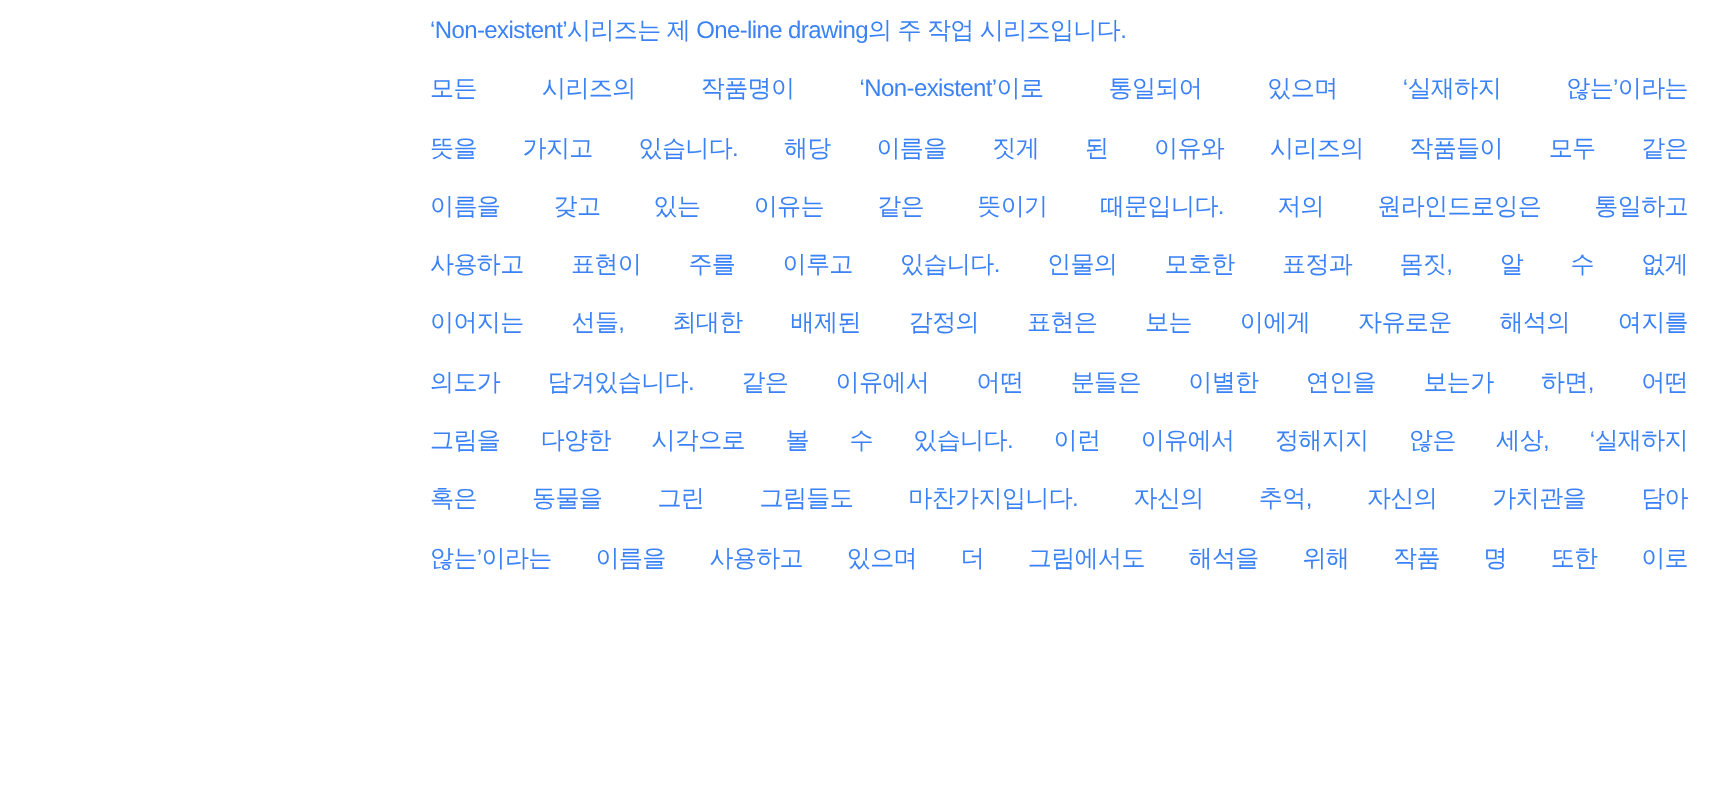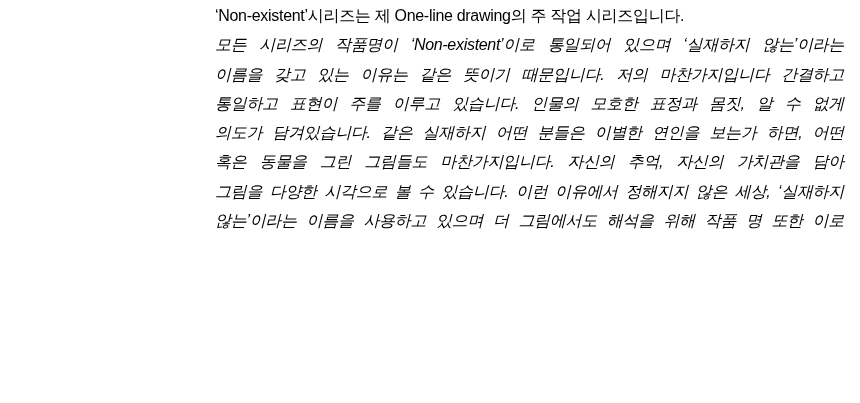--- a/index.html
+++ b/index.html
@@ -16,40 +16,41 @@
   }
   .statement-block {
     position: absolute;
     left: 215px;
     top: 1px;
     width: 629px;
   }
   .text-line {
     margin: 0;
     padding: 0;
-    font-size: 16px;
+    font-size: 12px;
     line-height: 29.3px;
     height: 29.3px;
-    color: #000000;
+    color: #3b82f6;
     letter-spacing: -0.3px;
     white-space: nowrap;
     text-align: left;
   }
   .text-line.just {
     white-space: normal;
     text-align: justify;
     text-align-last: justify;
-    font-style: italic;
   }
 </style>
 </head>
 <body>
 
 <div class="statement-block">
   <p class="text-line">‘Non-existent’시리즈는 제 One-line drawing의 주 작업 시리즈입니다.</p>
   <p class="text-line just">모든 시리즈의 작품명이 ‘Non-existent’이로 통일되어 있으며 ‘실재하지 않는’이라는</p>
-  <p class="text-line just">이름을 갖고 있는 이유는 같은 뜻이기 때문입니다. 저의 마찬가지입니다 간결하고</p>
-  <p class="text-line just">통일하고 표현이 주를 이루고 있습니다. 인물의 모호한 표정과 몸짓, 알 수 없게</p>
-  <p class="text-line just">의도가 담겨있습니다. 같은 실재하지 어떤 분들은 이별한 연인을 보는가 하면, 어떤</p>
+  <p class="text-line just">뜻을 가지고 있습니다. 해당 이름을 짓게 된 이유와 시리즈의 작품들이 모두 같은</p>
+  <p class="text-line just">이름을 갖고 있는 이유는 같은 뜻이기 때문입니다. 저의 원라인드로잉은 통일하고</p>
+  <p class="text-line just">사용하고 표현이 주를 이루고 있습니다. 인물의 모호한 표정과 몸짓, 알 수 없게</p>
+  <p class="text-line just">이어지는 선들, 최대한 배제된 감정의 표현은 보는 이에게 자유로운 해석의 여지를</p>
+  <p class="text-line just">의도가 담겨있습니다. 같은 이유에서 어떤 분들은 이별한 연인을 보는가 하면, 어떤</p>
+  <p class="text-line just">그림을 다양한 시각으로 볼 수 있습니다. 이런 이유에서 정해지지 않은 세상, ‘실재하지</p>
   <p class="text-line just">혹은 동물을 그린 그림들도 마찬가지입니다. 자신의 추억, 자신의 가치관을 담아</p>
-  <p class="text-line just">그림을 다양한 시각으로 볼 수 있습니다. 이런 이유에서 정해지지 않은 세상, ‘실재하지</p>
   <p class="text-line just">않는’이라는 이름을 사용하고 있으며 더 그림에서도 해석을 위해 작품 명 또한 이로</p>
 </div>
 
 </body></html>

